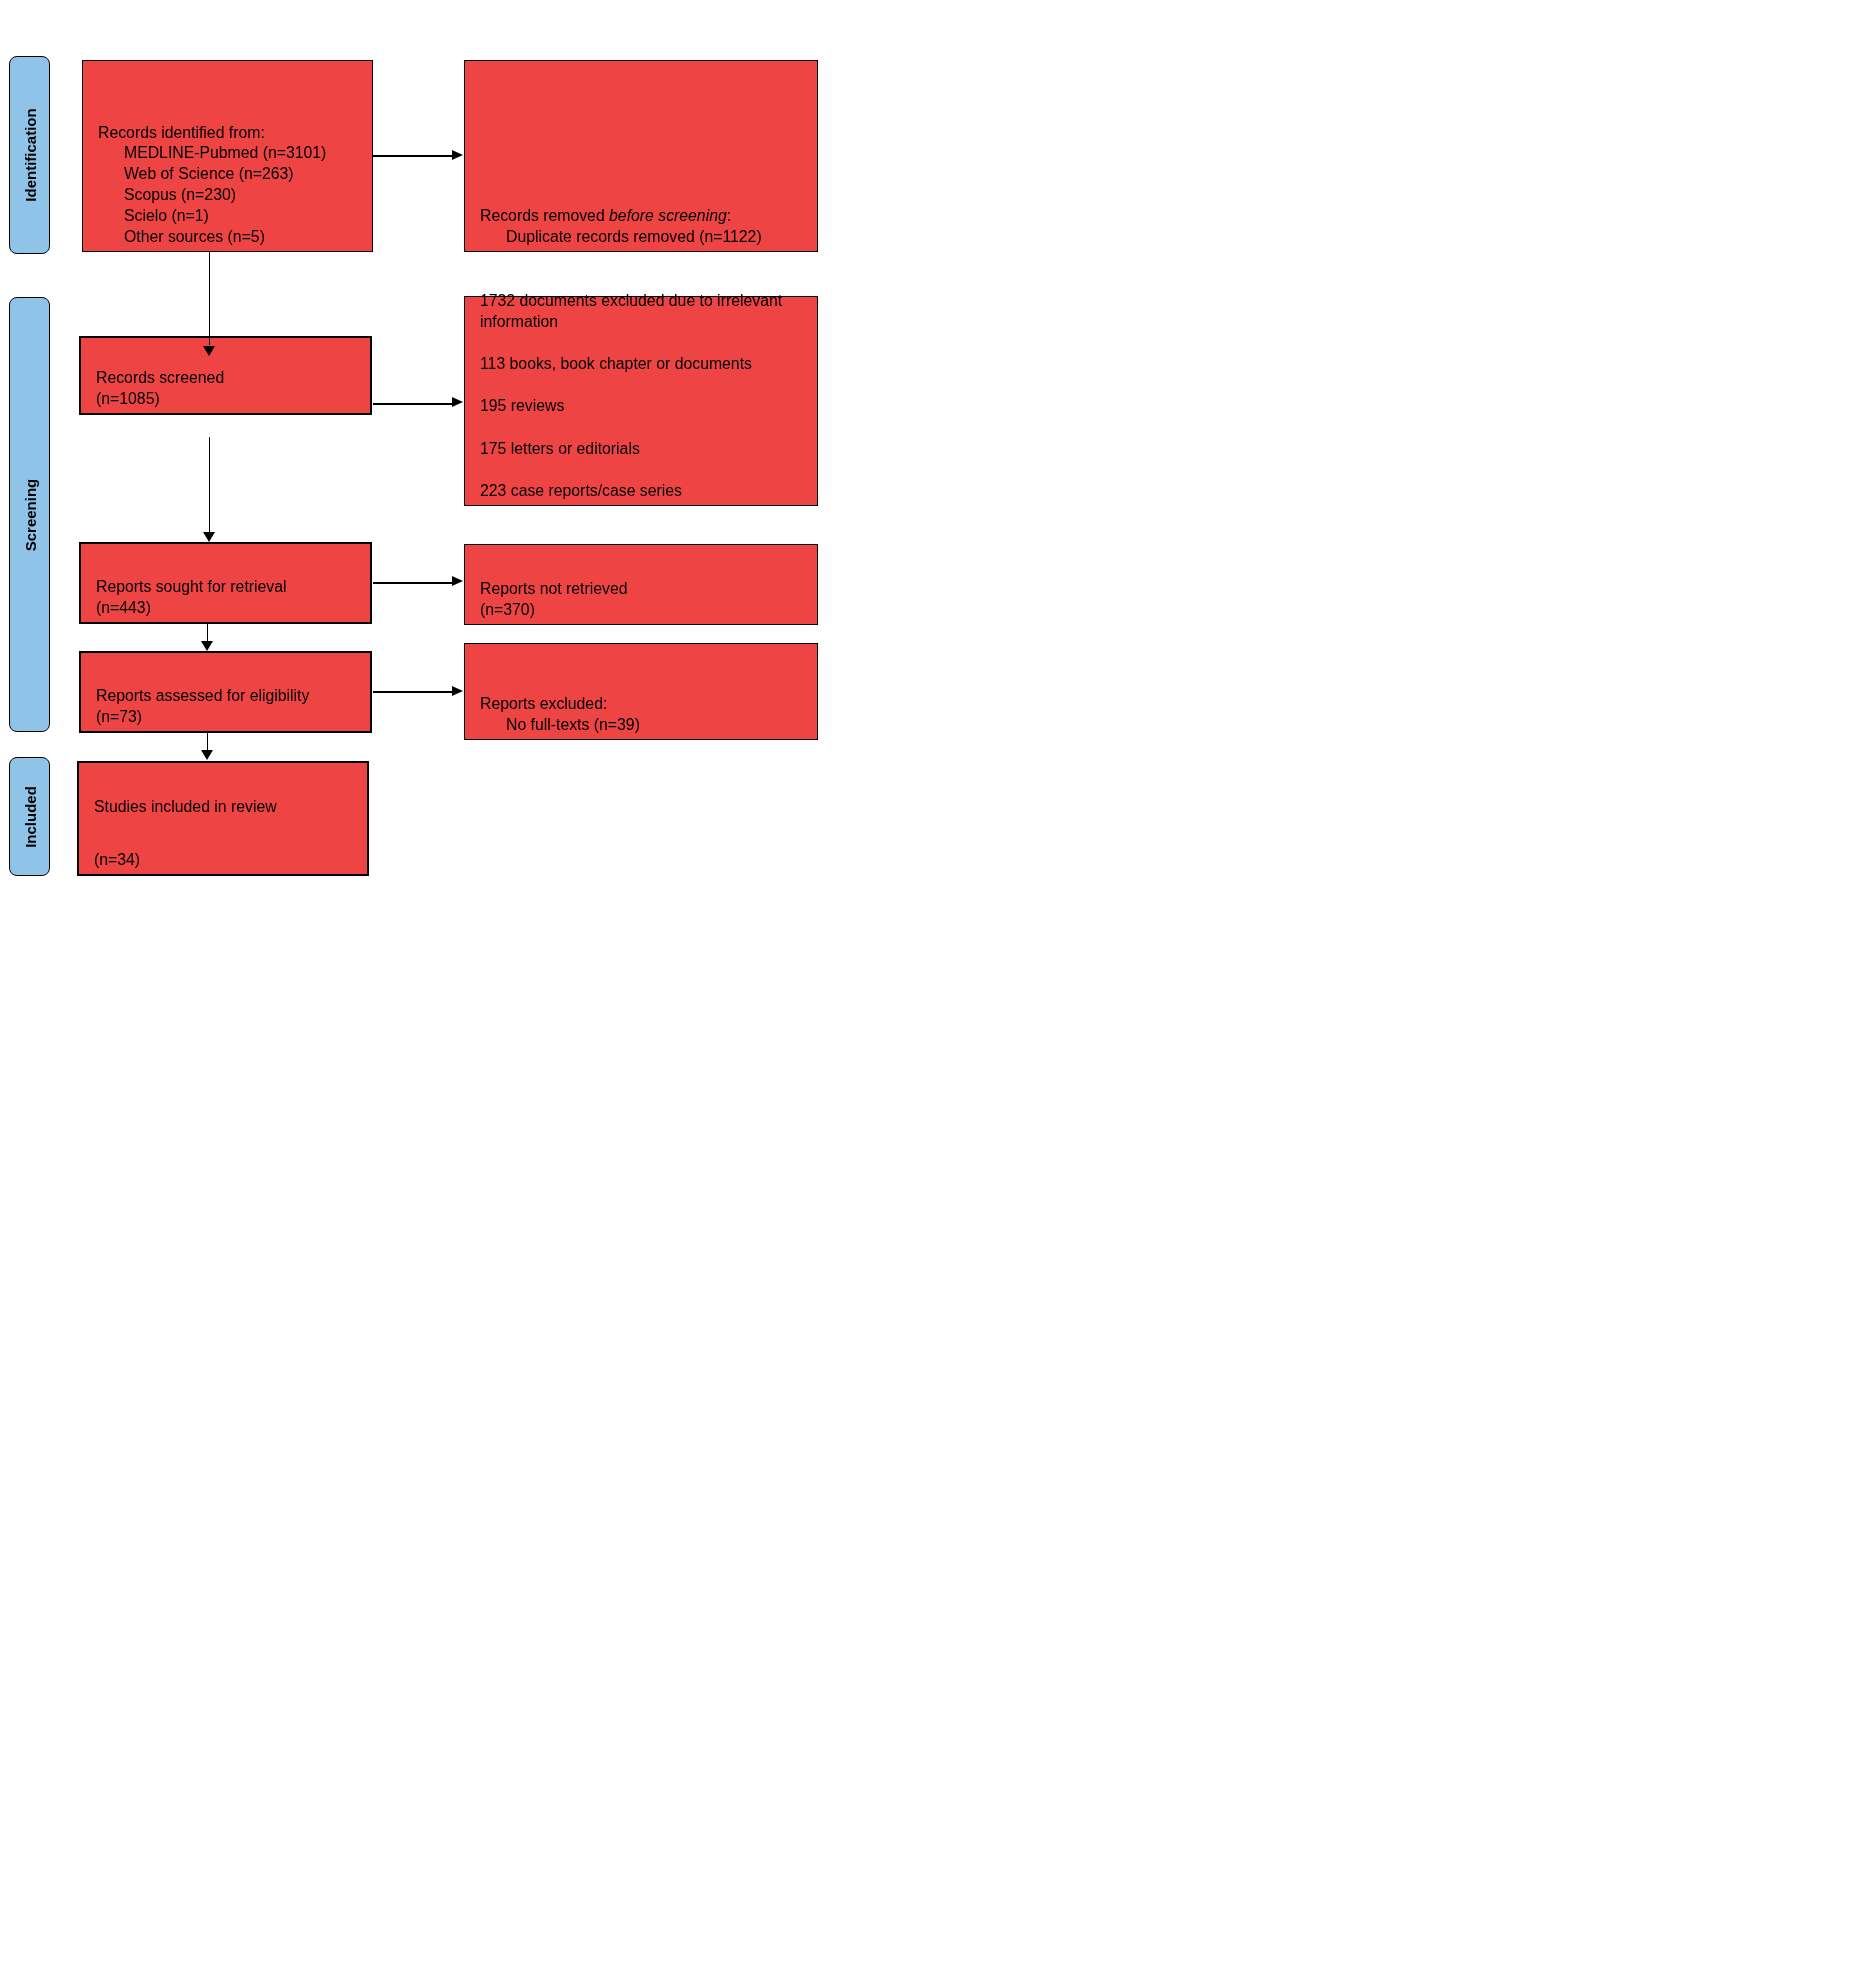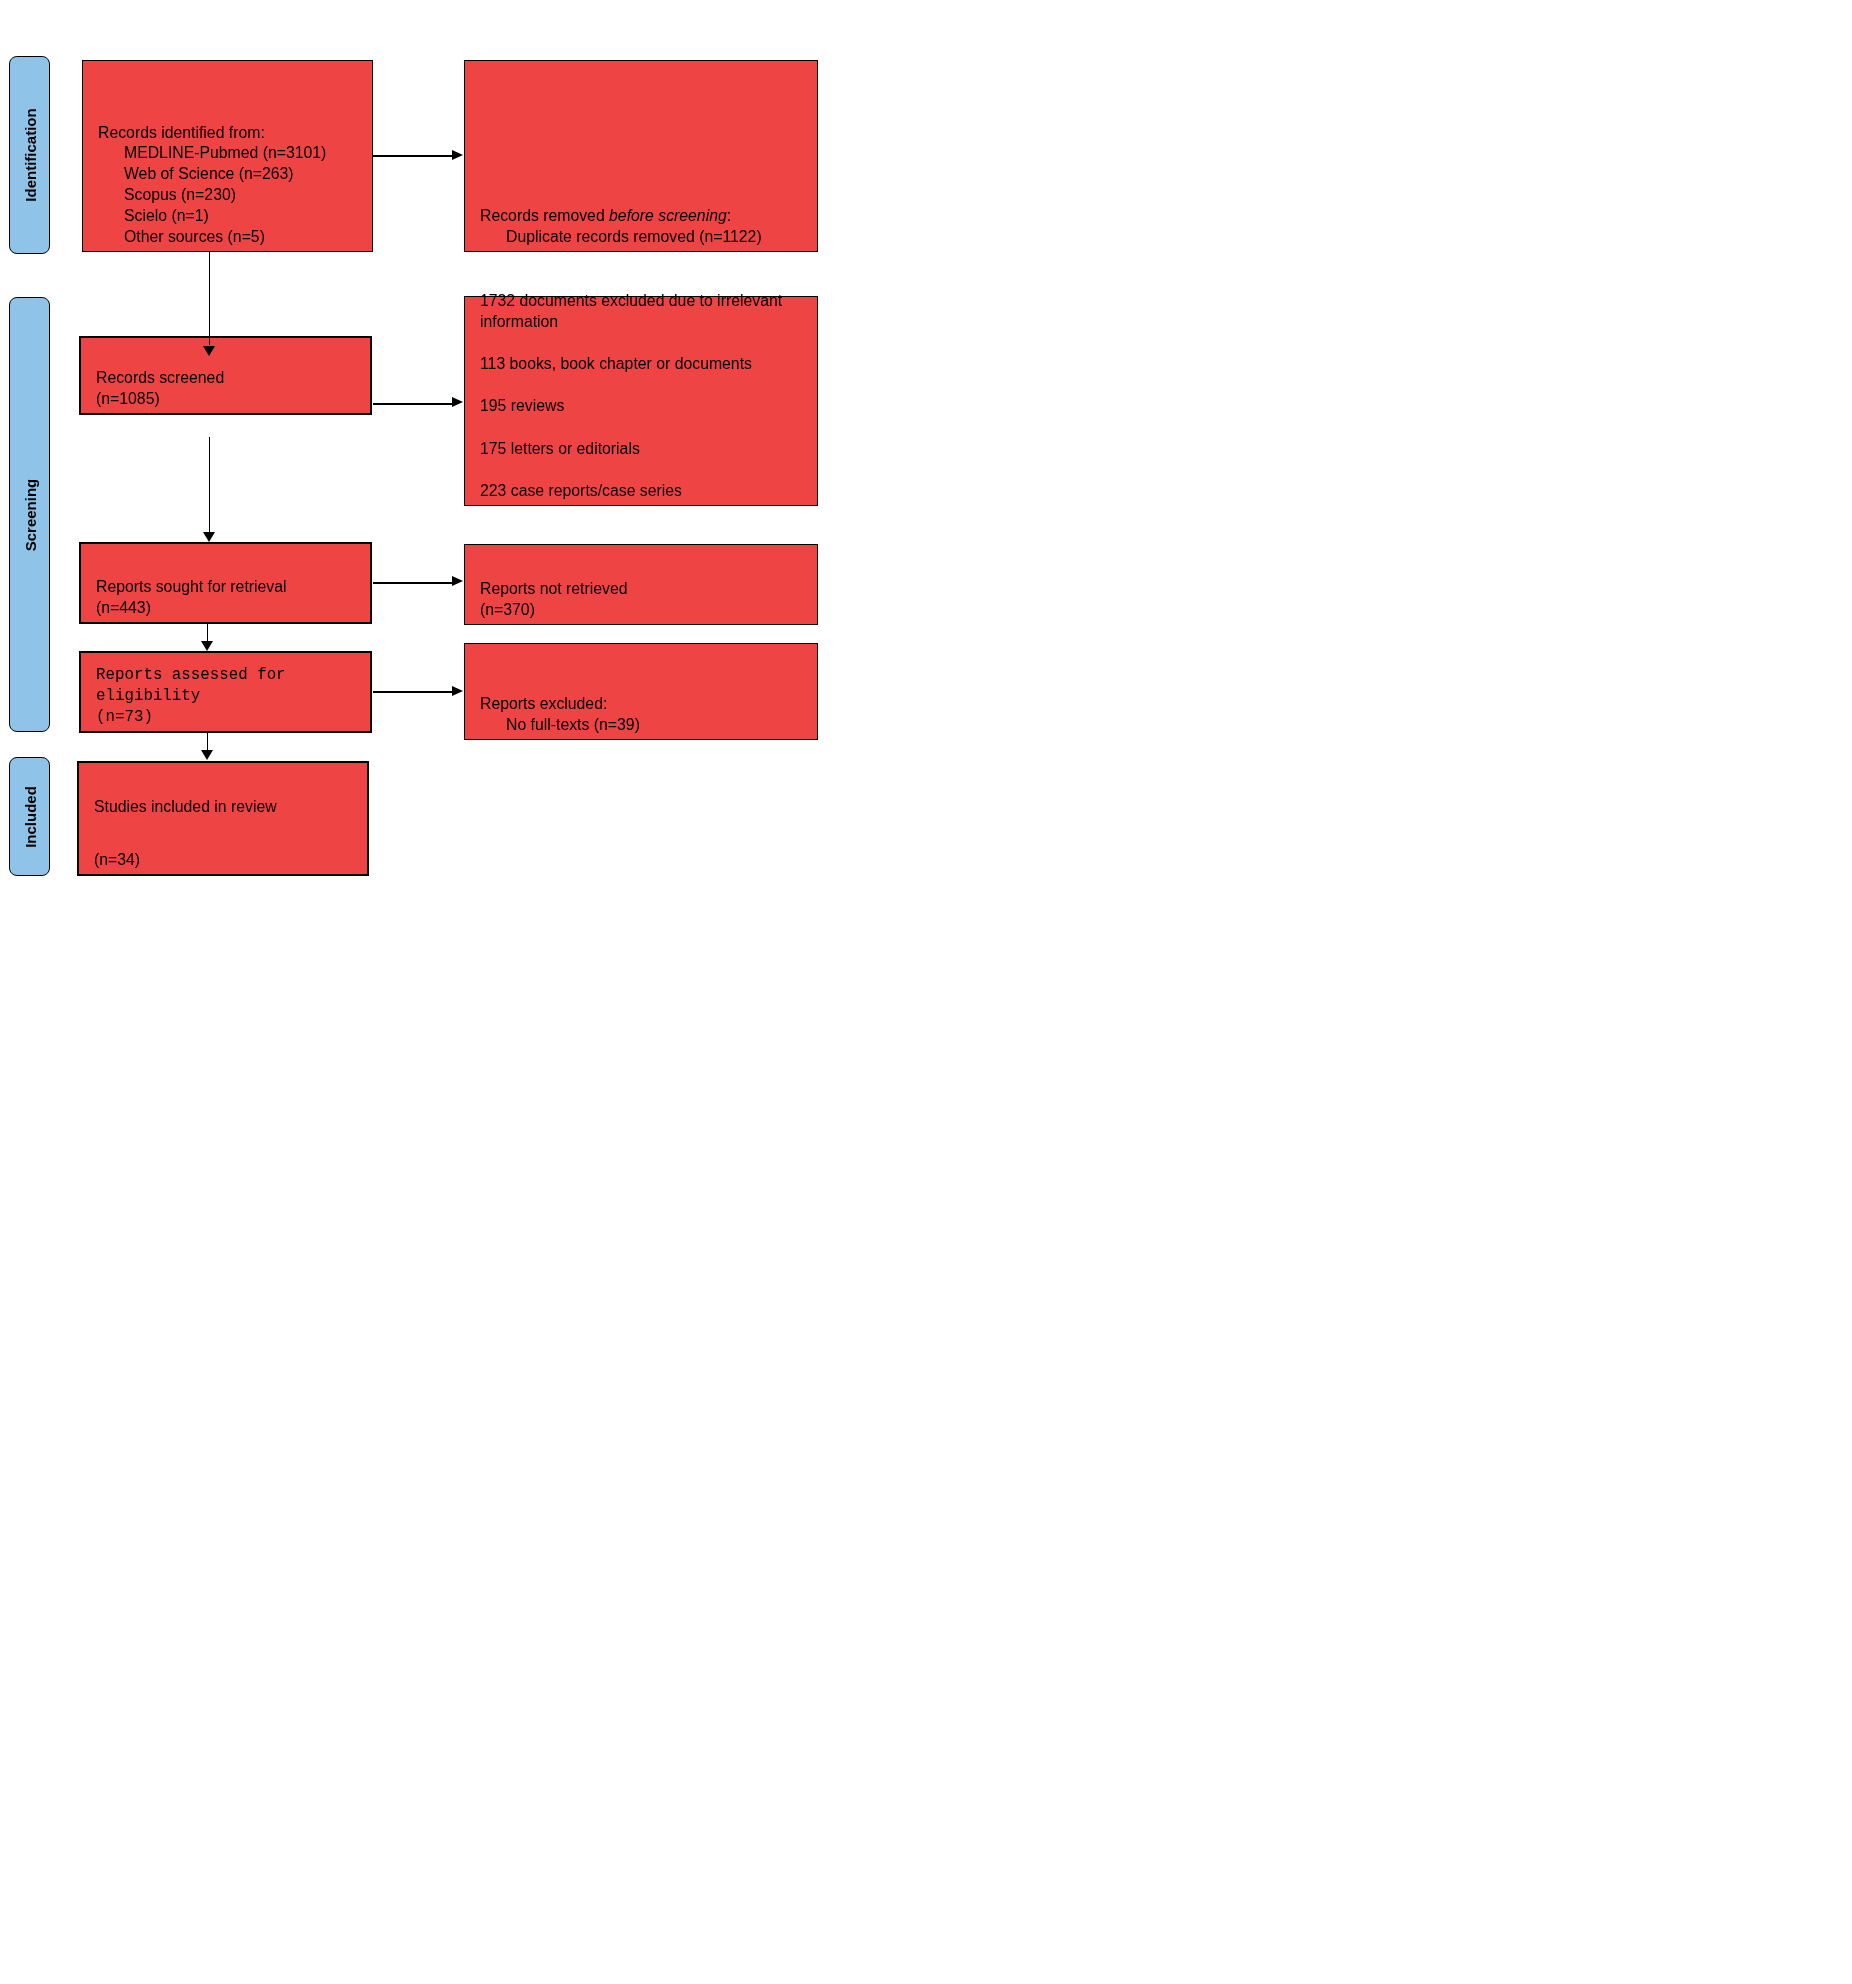--- a/index.html
+++ b/index.html
@@ -46,21 +46,21 @@
   .indent{padding-left:26px;}
   .gap-top{margin-top:21.4px !important;}
   .italic{font-style:italic;}
 
   .box-records-identified{left:82px;top:60px;width:291px;height:192px;}
   .box-records-removed{left:464px;top:60px;width:354px;height:192px;}
   .box-records-screened{left:79px;top:336px;width:293px;height:79px;}
   .box-screening-excluded{left:464px;top:296px;width:354px;height:210px;}
   .box-reports-sought{left:79px;top:542px;width:293px;height:82px;}
   .box-reports-not-retrieved{left:464px;top:544px;width:354px;height:81px;}
-  .box-reports-assessed{left:79px;top:651px;width:293px;height:82px;font-family:Liberation Mono, monospace;}
+  .box-reports-assessed{left:79px;top:651px;width:293px;height:82px;}
   .box-reports-excluded{left:464px;top:643px;width:354px;height:97px;}
   .box-studies-included{left:77px;top:761px;width:292px;height:115px;gap:32px;}
 
   
   .h-line{position:absolute;height:1.7px;background:#000;}
   .h-head{position:absolute;width:0;height:0;
     border-left:11.3px solid #000;border-top:5.6px solid transparent;border-bottom:5.6px solid transparent;}
   .v-line{position:absolute;width:1.1px;background:#000;}
   .v-head{position:absolute;width:0;height:0;
     border-top:10px solid #000;border-left:6.2px solid transparent;border-right:6.2px solid transparent;}

